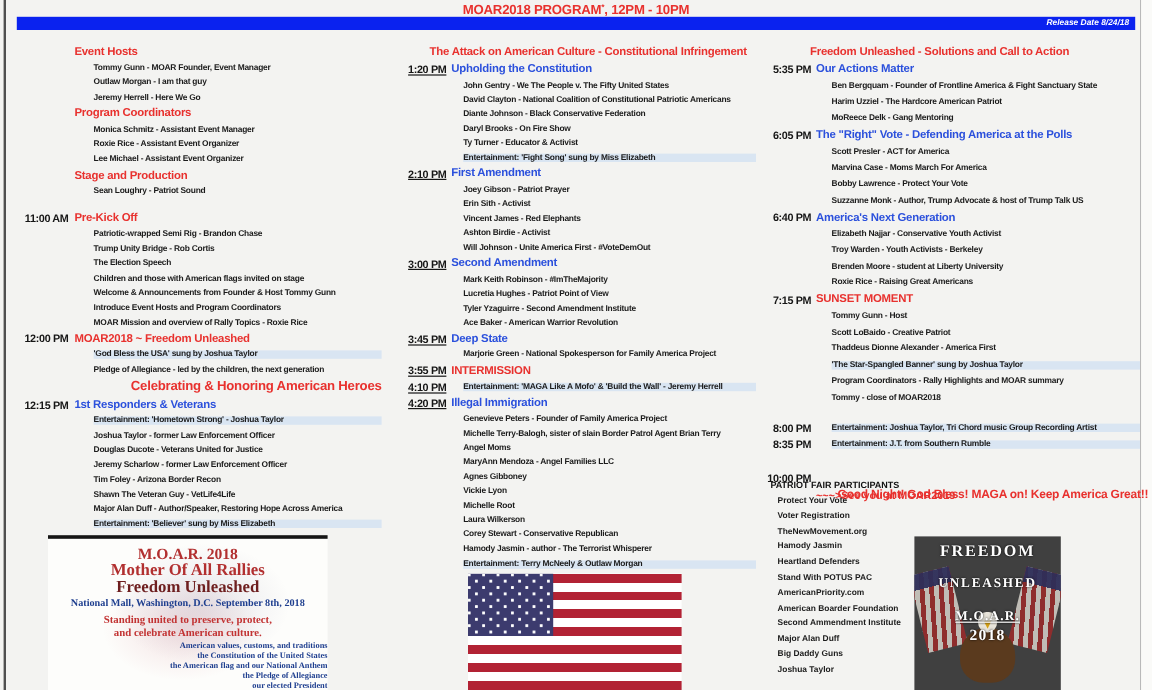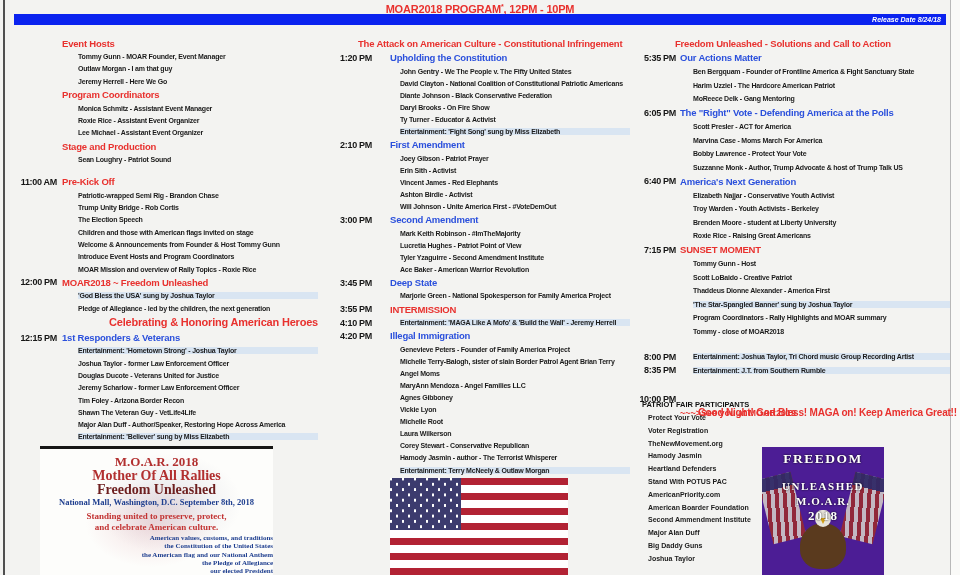--- a/index.html
+++ b/index.html
@@ -24,21 +24,21 @@
   .col-left{left:14px;width:304px;}
   .col-mid{left:318px;width:312px;}
   .col-right{left:632px;width:318px;}
 
   .row{display:flex;align-items:center;}
   .row .time{flex:0 0 auto;text-align:right;font-weight:700;font-size:9px;letter-spacing:-0.3px;
              color:#161616;white-space:nowrap;}
   .row .txt{flex:1 1 auto;white-space:nowrap;}
 
   .col-left  .time{width:43px;padding-right:5px;}
-  .col-mid   .time{width:54px;padding-right:18px;}
+  .col-mid   .time{width:54px;padding-right:4px;text-decoration:underline;}
   .col-right .time{width:44px;padding-right:4px;}
 
   .item{height:12.3px;}
   .col-mid .item{height:12.1px;}
   .col-right .item{height:13.5px;}
   .item .txt{font-size:7px;font-weight:700;letter-spacing:-0.2px;color:#1b1b1b;}
   .col-left  .item .txt{margin-left:16px;}
   .col-mid   .item .txt{margin-left:10px;}
   .col-right .item .txt{margin-left:13px;}
   .hl .txt{background:#d9e5f2;}
@@ -68,37 +68,37 @@
 
   
   .flag{position:absolute;left:390px;top:478px;width:178px;height:97px;overflow:hidden;
         background:repeating-linear-gradient(180deg,#b22234 0 7.46px,#ffffff 7.46px 14.92px);}
   .flag .canton{position:absolute;left:0;top:0;width:71px;height:52.2px;background-color:#3c3b6e;
         background-image:radial-gradient(circle 1.3px at center,#fff 1.1px,transparent 1.5px),
                          radial-gradient(circle 1.3px at center,#fff 1.1px,transparent 1.5px);
         background-size:12px 10.6px,12px 10.6px;background-position:1px 1px,7px 6.3px;}
 
   
-  .fposter{position:absolute;left:762px;top:447px;width:122px;height:128px;background:#4c1d95;overflow:hidden;}
+  .fposter{position:absolute;left:762px;top:447px;width:122px;height:128px;background:#404040;overflow:hidden;}
   .fposter .fp-wing{position:absolute;top:28px;width:34px;height:66px;opacity:.85;
         background:linear-gradient(rgba(44,44,94,.95) 0 13px,rgba(0,0,0,0) 13px),
                    repeating-linear-gradient(100deg,#9e2b2b 0 4px,#d8d4cc 4px 8px);}
   .fposter .fp-wing.l{left:3px;transform:rotate(-14deg);}
   .fposter .fp-wing.r{right:3px;transform:rotate(14deg) scaleX(-1);}
   .fposter .fp-body{position:absolute;left:50%;top:76px;width:46px;height:46px;margin-left:-23px;
         background:#5a3a1e;border-radius:50% 50% 42% 42%;}
   .fposter .fp-head{position:absolute;left:50%;top:63px;width:16px;height:17px;margin-left:-8px;
         background:#e8e4da;border-radius:50% 50% 58% 58%;}
   .fposter .fp-beak{position:absolute;left:50%;top:71px;width:0;height:0;margin-left:-3px;
         border-left:3px solid transparent;border-right:3px solid transparent;border-top:6px solid #d4a017;}
   .fposter .fp-text{position:relative;z-index:2;text-align:center;color:#fff;
         font-family:"Liberation Serif",serif;font-weight:700;text-shadow:0 0 2px #000;}
   .fp-l1{font-size:13.5px;letter-spacing:1.5px;margin-top:4px;}
   .fp-l2{font-size:11px;letter-spacing:1.5px;margin-top:13px;}
-  .fp-l3{font-size:11px;letter-spacing:1px;margin-top:3px;}
+  .fp-l3{font-size:11px;letter-spacing:1px;margin-top:16px;text-decoration:underline;}
   .fp-l4{font-size:13px;letter-spacing:1px;margin-top:1px;}
 
   
   .moarbox{position:absolute;left:40px;top:446px;width:233px;height:129px;overflow:hidden;
         border-top:3px solid #151515;background:#fdfdfb;font-family:"Liberation Serif",serif;text-align:center;}
   .moarbox::before{content:"";position:absolute;left:0;top:0;right:0;bottom:0;
         background:radial-gradient(ellipse 95px 62px at 48% 58%,rgba(178,34,52,.13),transparent 70%),
                    radial-gradient(ellipse 105px 72px at 55% 42%,rgba(60,59,110,.12),transparent 70%);}
   .moarbox > div{position:relative;}
   .mb-t1{font-size:13px;font-weight:700;color:#b23030;margin-top:6px;line-height:14px;}

